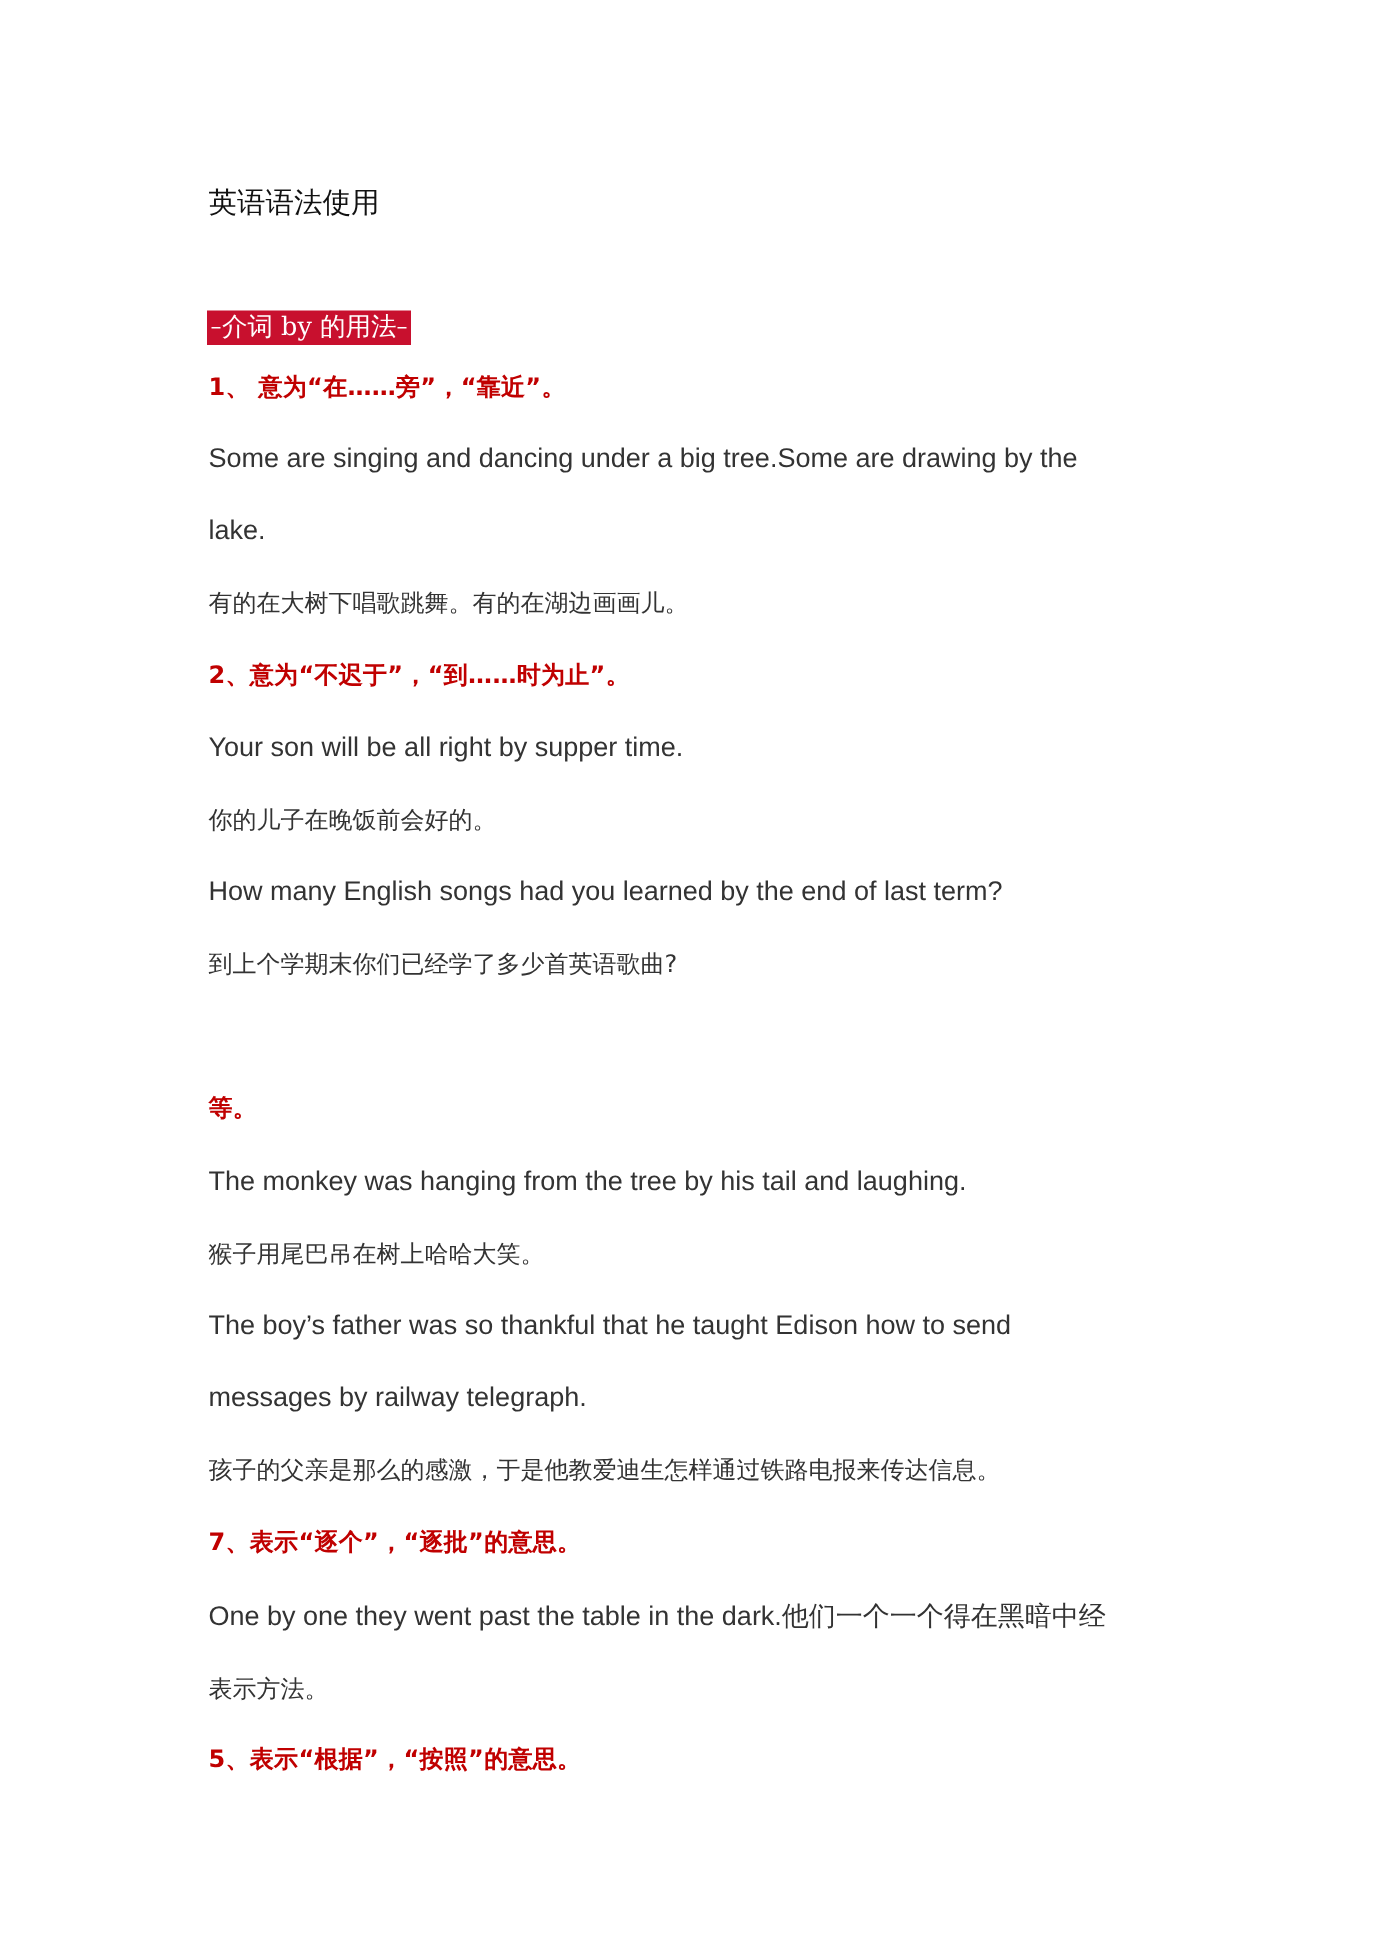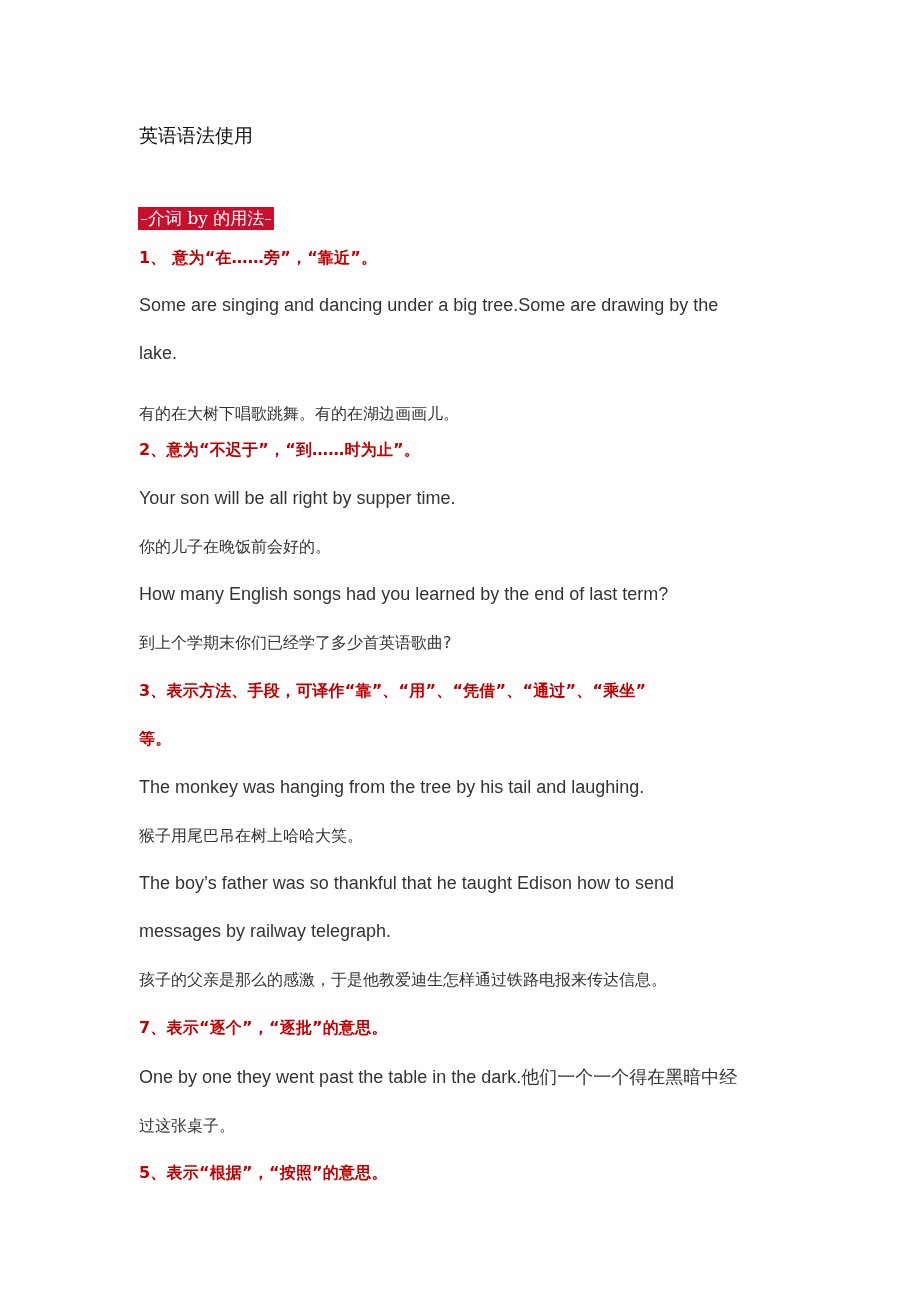--- a/index.html
+++ b/index.html
@@ -76,35 +76,34 @@
 
   <div class="line doc-title" style="top:126px;">英语语法使用</div>
 
   <div class="badge">
     <span class="dash"></span><span>介词 by 的用法</span><span class="dash"></span>
   </div>
 
   <div class="line heading" style="top:250px;text-align:center;">1、 意为“在……旁”，“靠近”。</div>
   <div class="line body-en" style="top:296px;">Some are singing and dancing under a big tree.Some are drawing by the</div>
   <div class="line body-en" style="top:344px;">lake.</div>
-  <div class="line body-zh" style="top:406px;text-align:center;">有的在大树下唱歌跳舞。有的在湖边画画儿。</div>
+  <div class="line body-zh" style="top:394px;text-align:center;">有的在大树下唱歌跳舞。有的在湖边画画儿。</div>
 
   <div class="line heading" style="top:442px;">2、意为“不迟于”，“到……时为止”。</div>
   <div class="line body-en" style="top:489px;">Your son will be all right by supper time.</div>
   <div class="line body-zh" style="top:539px;">你的儿子在晚饭前会好的。</div>
   <div class="line body-en" style="top:585px;">How many English songs had you learned by the end of last term?</div>
   <div class="line body-zh" style="top:635px;">到上个学期末你们已经学了多少首英语歌曲?</div>
 
-  <div class="line heading" style="top:683px;">3、表示方法、手段，可译作“靠”、“用”、“凭借”、“通过”、“乘坐”</div>
   <div class="line heading" style="top:731px;">等。</div>
   <div class="line body-en" style="top:778px;">The monkey was hanging from the tree by his tail and laughing.</div>
   <div class="line body-zh" style="top:828px;">猴子用尾巴吊在树上哈哈大笑。</div>
   <div class="line body-en" style="top:874px;">The boy’s father was so thankful that he taught Edison how to send</div>
   <div class="line body-en" style="top:922px;">messages by railway telegraph.</div>
   <div class="line body-zh" style="top:972px;">孩子的父亲是那么的感激，于是他教爱迪生怎样通过铁路电报来传达信息。</div>
 
   <div class="line heading" style="top:1020px;">7、表示“逐个”，“逐批”的意思。</div>
   <div class="line body-en" style="top:1068px;">One by one they went past the table in the dark.他们一个一个得在黑暗中经</div>
-  <div class="line body-zh" style="top:1118px;">过这张桌子。</div>
+  <div class="line body-zh" style="top:1118px;">表示方法。</div>
 
   <div class="line heading" style="top:1165px;">5、表示“根据”，“按照”的意思。</div>
 
 </div>
 
 </body></html>

